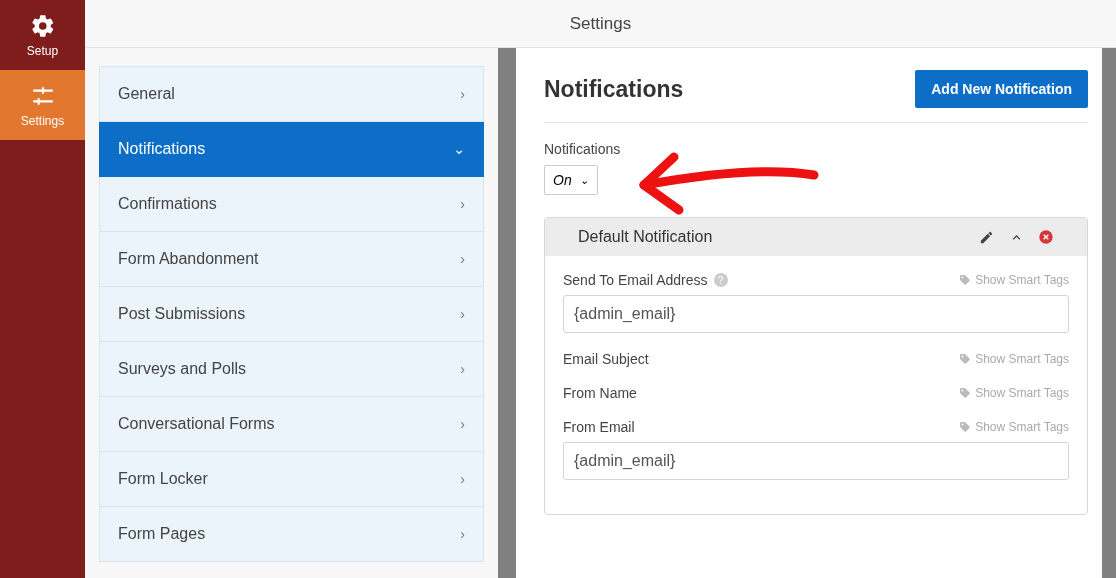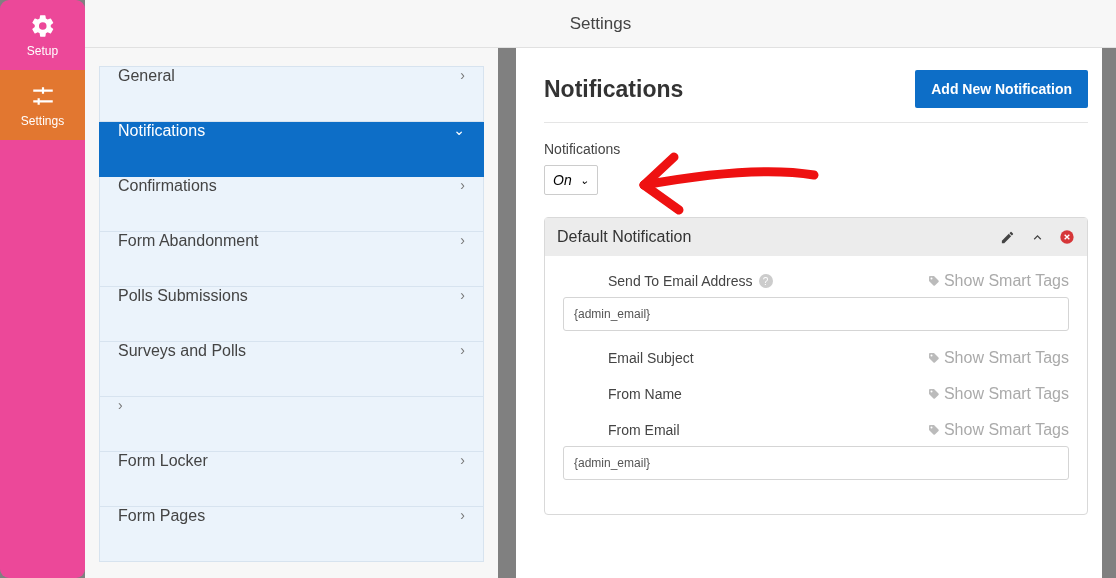--- a/index.html
+++ b/index.html
@@ -1,60 +1,60 @@
 <!DOCTYPE html>
 <html><head>
 <meta charset="utf-8">
 <style>
   * { box-sizing: border-box; margin: 0; padding: 0; font-family: -apple-system, "Helvetica Neue", Arial, sans-serif; }
   body { width: 1116px; height: 578px; overflow: hidden; background: #808080; }
   .app { display: flex; height: 100%; }
   
-  .sidebar { width: 85px; background: #ec4899; display: flex; flex-direction: column; border-radius: 9px; }
+  .sidebar { width: 85px; background: #7f1d1d; display: flex; flex-direction: column; }
   .side-item { display:flex; flex-direction:column; align-items:center; justify-content:center; height:70px; color:#fff; font-size:12px; cursor:pointer; }
   .side-item.active { background:#e27730; }
   .side-item .ic { width:28px; height:28px; display:flex; align-items:center; justify-content:center; margin-bottom:4px; }
   .side-item svg { fill:#fff; }
   
   .middle { flex:1; display:flex; flex-direction:column; background:#f7f7f7; position:relative; }
   .hdr { height:48px; background:#f7f7f7; border-bottom:1px solid #e1e1e1; position:relative; }
   .hdr-title { position:absolute; left:0; right:0; text-align:center; line-height:48px; font-size:17px; color:#444; }
   .cols { flex:1; display:flex; min-height:0; }
   
   .menu-col { width:413px; padding:18px 14px 0 14px; overflow:hidden; }
   .menu { border-top:1px solid #d7e3ef; }
-  .menu-item { height:55px; display:flex; align-items:flex-start; justify-content:space-between; padding:0 18px; font-size:16px; color:#444; background:#ebf3fb; border-bottom:1px solid #d7e3ef; border-left:1px solid #d7e3ef; border-right:1px solid #d7e3ef; cursor:pointer; }
+  .menu-item { height:55px; display:flex; align-items:center; justify-content:space-between; padding:0 18px; font-size:16px; color:#444; background:#ebf3fb; border-bottom:1px solid #d7e3ef; border-left:1px solid #d7e3ef; border-right:1px solid #d7e3ef; cursor:pointer; }
   .menu-item.active { background:#0d6ec7; color:#fff; border-color:#0d6ec7; }
   .chev { font-size:14px; color:#777; }
   .menu-item.active .chev { color:#fff; }
   
   .divider { width:18px; background:#808080; }
   
   .content { flex:1; background:#fff; padding:22px 28px 0 28px; overflow:hidden; position:relative; }
   .c-head { display:flex; justify-content:space-between; align-items:center; padding-bottom:14px; border-bottom:1px solid #e5e5e5; }
   .c-head h2 { font-size:23px; font-weight:600; color:#333; }
   .add-btn { background:#0d6ec7; color:#fff; border:none; padding:11px 16px; font-size:14px; font-weight:600; cursor:pointer; border-radius:2px;text-align:right; }
   .sect-label { font-size:14px; color:#444; margin:18px 0 8px; }
   .row-on { display:flex; align-items:center; position:relative;font-style:italic; }
   .on-sel { border:1px solid #ccc; padding:6px 8px; font-size:14px; display:inline-flex; align-items:center; gap:8px; background:#fff; cursor:pointer; border-radius:2px; }
   .arrow-annot { position:absolute; left:70px; top:-30px; }
   
   .notif-box { margin-top:22px; border:1px solid #d9d9d9; border-radius:4px; }
-  .nb-head { background:#ececec; padding:10px 12px; display:flex; align-items:center; justify-content:space-between;text-align:right; }
+  .nb-head { background:#ececec; padding:10px 33px; display:flex; align-items:center; justify-content:space-between;text-align:right; }
   .nb-head-title { font-size:16px; color:#333; }
   .nb-actions { display:flex; gap:14px; align-items:center; }
   .nb-actions .ico { width:16px; height:16px; cursor:pointer; display:flex; align-items:center; justify-content:center; }
   .nb-body { padding:16px 18px; }
   .fld { margin-bottom:18px; }
   .fld-row { display:flex; justify-content:space-between; align-items:center; margin-bottom:7px; }
-  .fld-lbl { font-size:14px; color:#444; display:flex; align-items:center; gap:6px;margin-left:45px; }
+  .fld-lbl { font-size:14px; color:#444; display:flex; align-items:center; gap:6px; }
   .help-ic { width:14px; height:14px; border-radius:50%; background:#ccc; color:#fff; font-size:10px; display:flex; align-items:center; justify-content:center; }
-  .smart { font-size:16px; color:#aaa; display:flex; align-items:center; gap:4px; cursor:pointer; }
+  .smart { font-size:12px; color:#aaa; display:flex; align-items:center; gap:4px; cursor:pointer; }
   .smart svg { fill:#bbb; }
-  .fld input { width:100%; border:1px solid #d5d5d5; padding:9px 10px; font-size:12px; color:#555; border-radius:3px; }
+  .fld input { width:100%; border:1px solid #d5d5d5; padding:9px 10px; font-size:16px; color:#555; border-radius:3px; }
   .right-edge { position:absolute; right:0; top:0; bottom:0; width:14px; background:#808080; }
 </style>
 </head>
 <body>
 
 <div class="app">
 
   <div class="sidebar">
     <div class="side-item">
       <div class="ic">
@@ -91,28 +91,29 @@
           </div>
           <div class="menu-item">
             <span>Confirmations</span>
             <span class="chev">›</span>
           </div>
           <div class="menu-item">
             <span>Form Abandonment</span>
             <span class="chev">›</span>
           </div>
           <div class="menu-item">
-            <span>Polls Submissions</span>
+            <span>Post Submissions</span>
             <span class="chev">›</span>
           </div>
           <div class="menu-item">
             <span>Surveys and Polls</span>
             <span class="chev">›</span>
           </div>
           <div class="menu-item">
+            <span>Conversational Forms</span>
             <span class="chev">›</span>
           </div>
           <div class="menu-item">
             <span>Form Locker</span>
             <span class="chev">›</span>
           </div>
           <div class="menu-item">
             <span>Form Pages</span>
             <span class="chev">›</span>
           </div>

